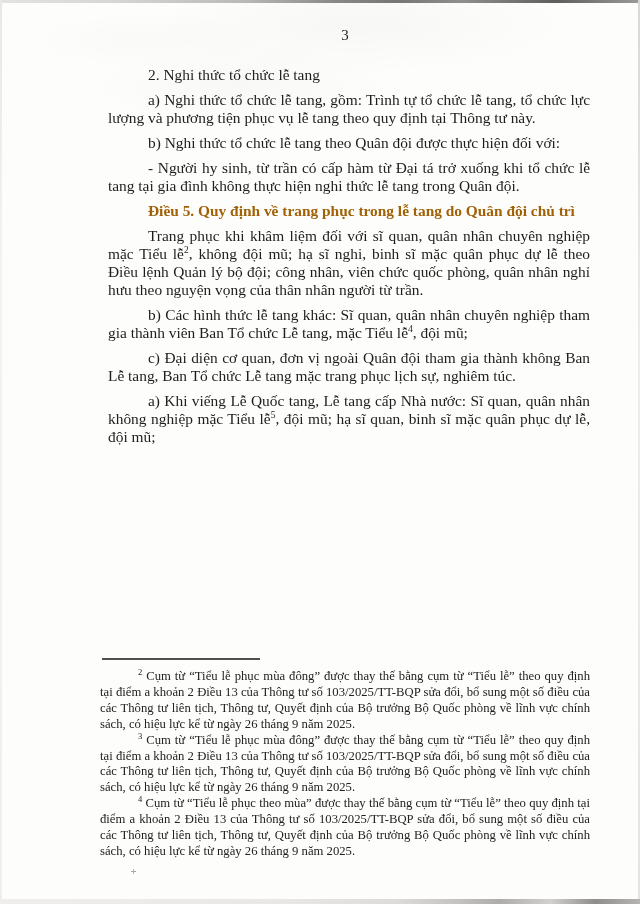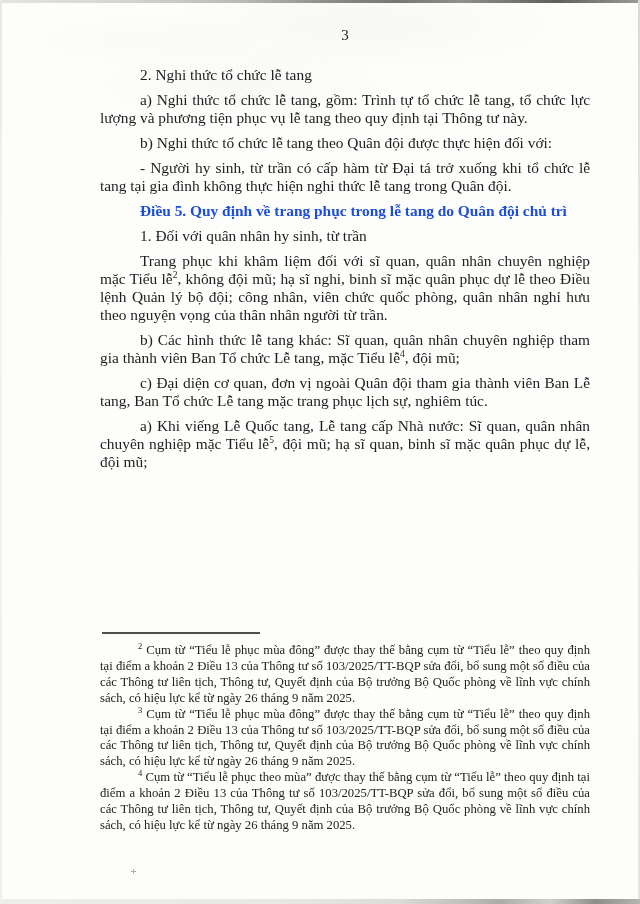--- a/index.html
+++ b/index.html
@@ -49,32 +49,32 @@
     font-size: 15px;
     color: #242424;
   }
   .body-text {
     position: absolute;
     left: 100px; top: 66px; width: 490px;
     font-size: 15.4px;
     line-height: 18px;
     text-align: justify;
   }
-  .para { margin: 7px 0 0 0; text-indent: 40px; }
+  .para { margin: 7px 0 0 8px; text-indent: 40px; }
   .para.first { margin-top: 0; }
-  .para.bold { font-weight: bold; color: #1d4ed8; }
+  .para.bold { font-weight: bold; color: #a16207; }
   sup.fnref {
     font-size: 9.5px;
     line-height: 0;
     vertical-align: super;
     letter-spacing: 0;
   }
   .footnotes {
     position: absolute;
-    left: 100px; top: 632px; width: 490px;
+    left: 100px; top: 658px; width: 490px;
   }
   .fn-separator {
     width: 158px; height: 0;
     border-top: 2px solid #4f4f4d;
     margin: 0 0 9px 2px;
   }
   .fn {
     margin: 0;
     font-size: 12.7px;
     line-height: 15.9px;
@@ -104,25 +104,24 @@
   <div class="scan-edge-bottom"></div>
 
   <div class="page-number">3</div>
 
   <div class="body-text">
     <p class="para first">2. Nghi thức tổ chức lễ tang</p>
     <p class="para">a) Nghi thức tổ chức lễ tang, gồm: Trình tự tổ chức lễ tang, tổ chức lực lượng và phương tiện phục vụ lễ tang theo quy định tại Thông tư này.</p>
     <p class="para">b) Nghi thức tổ chức lễ tang theo Quân đội được thực hiện đối với:</p>
     <p class="para">- Người hy sinh, từ trần có cấp hàm từ Đại tá trở xuống khi tổ chức lễ tang tại gia đình không thực hiện nghi thức lễ tang trong Quân đội.</p>
     <p class="para bold">Điều 5. Quy định về trang phục trong lễ tang do Quân đội chủ trì</p>
-    <p class="para">1. Đối với quân nhân hy sinh, từ trần</p>
     <p class="para"><span>Trang phục khi khâm liệm đối với sĩ quan, quân nhân chuyên nghiệp mặc Tiểu lễ</span><sup class="fnref">2</sup><span>, không đội mũ; hạ sĩ nghi, binh sĩ mặc quân phục dự lễ theo Điều lệnh Quản lý bộ đội; công nhân, viên chức quốc phòng, quân nhân nghỉ hưu theo nguyện vọng của thân nhân người từ trần.</span></p>
     <p class="para"><span>b) Các hình thức lễ tang khác: Sĩ quan, quân nhân chuyên nghiệp tham gia thành viên Ban Tổ chức Lễ tang, mặc Tiểu lễ</span><sup class="fnref">4</sup><span>, đội mũ;</span></p>
-    <p class="para">c) Đại diện cơ quan, đơn vị ngoài Quân đội tham gia thành viên Ban Lễ tang, Ban Tổ chức Lễ tang mặc trang phục lịch sự, nghiêm túc.</p>
-    <p class="para"><span>a) Khi viếng Lễ Quốc tang, Lễ tang cấp Nhà nước: Sĩ quan, quân nhân chuyên nghiệp mặc Tiểu lễ</span><sup class="fnref">5</sup><span>, đội mũ; hạ sĩ quan, binh sĩ mặc quân phục dự lễ, đội mũ;</span></p>
+    <p class="para">c) Đại diện cơ quan, đơn vị ngoài Quân đội tham gia thành không Ban Lễ tang, Ban Tổ chức Lễ tang mặc trang phục lịch sự, nghiêm túc.</p>
+    <p class="para"><span>a) Khi viếng Lễ Quốc tang, Lễ tang cấp Nhà nước: Sĩ quan, quân nhân không nghiệp mặc Tiểu lễ</span><sup class="fnref">5</sup><span>, đội mũ; hạ sĩ quan, binh sĩ mặc quân phục dự lễ, đội mũ;</span></p>
   </div>
 
   <div class="footnotes">
     <div class="fn-separator"></div>
     <p class="fn"><sup>2</sup> <span>Cụm từ “Tiểu lễ phục mùa đông” được thay thế bằng cụm từ “Tiểu lễ” theo quy định tại điểm a khoản 2 Điều 13 của Thông tư số 103/2025/TT-BQP sửa đổi, bổ sung một số điều của các Thông tư liên tịch, Thông tư, Quyết định của Bộ trưởng Bộ Quốc phòng về lĩnh vực chính sách, có hiệu lực kể từ ngày 26 tháng 9 năm 2025.</span></p>
     <p class="fn"><sup>3</sup> <span>Cụm từ “Tiểu lễ phục mùa đông” được thay thế bằng cụm từ “Tiểu lễ” theo quy định tại điểm a khoản 2 Điều 13 của Thông tư số 103/2025/TT-BQP sửa đổi, bổ sung một số điều của các Thông tư liên tịch, Thông tư, Quyết định của Bộ trưởng Bộ Quốc phòng về lĩnh vực chính sách, có hiệu lực kể từ ngày 26 tháng 9 năm 2025.</span></p>
     <p class="fn"><sup>4</sup> <span>Cụm từ “Tiểu lễ phục theo mùa” được thay thế bằng cụm từ “Tiểu lễ” theo quy định tại điểm a khoản 2 Điều 13 của Thông tư số 103/2025/TT-BQP sửa đổi, bổ sung một số điều của các Thông tư liên tịch, Thông tư, Quyết định của Bộ trưởng Bộ Quốc phòng về lĩnh vực chính sách, có hiệu lực kể từ ngày 26 tháng 9 năm 2025.</span></p>
   </div>
 
   <div class="artifact-plus"></div>

